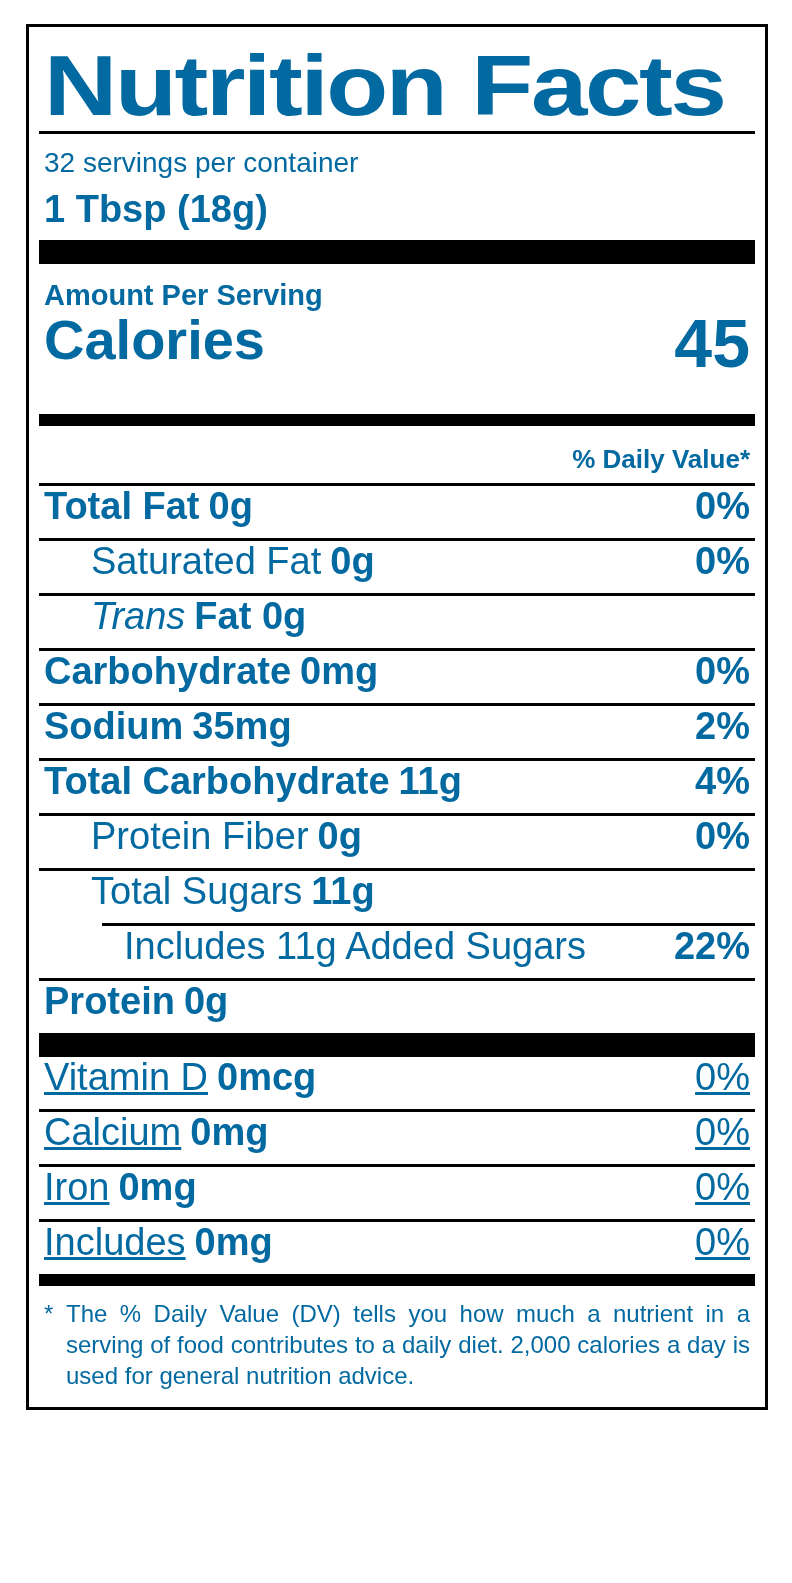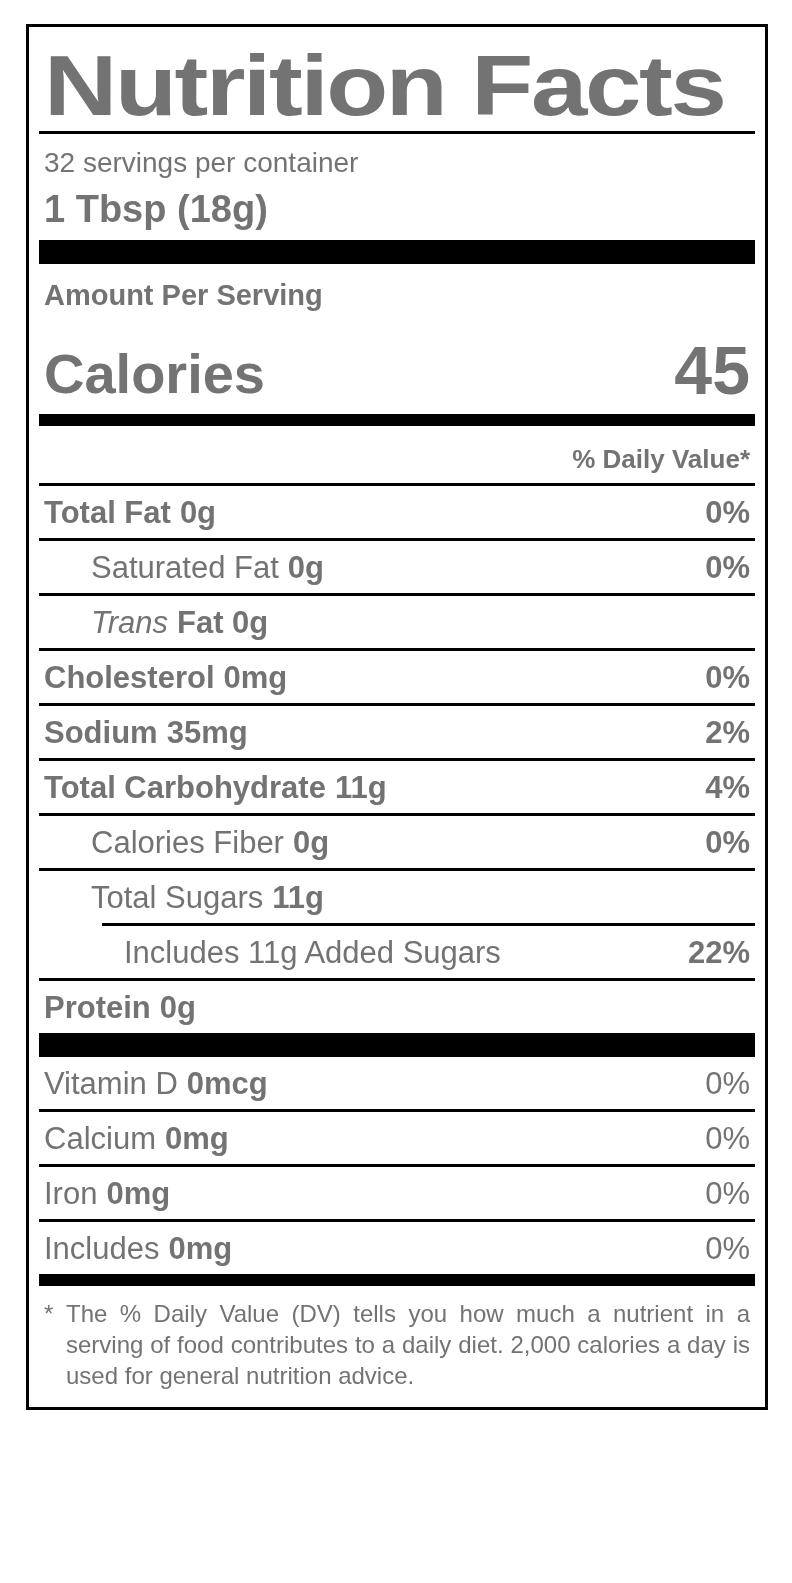--- a/index.html
+++ b/index.html
@@ -2,21 +2,21 @@
 <html><head>
 <meta charset="utf-8">
 <style>
   html, body { margin: 0; padding: 0; background: #ffffff; }
   .page {
     position: relative;
     width: 792px;
     height: 1583px;
     background: #ffffff;
     font-family: "Liberation Sans", "DejaVu Sans", sans-serif;
-    color: #737373;
+    color: #0369a1;
     overflow: hidden;
   }
   .nf-label {
     position: absolute;
     left: 26px;
     top: 24px;
     width: 742px;
     box-sizing: border-box;
     border: 3px solid #000000;
     background: #ffffff;
@@ -51,52 +51,51 @@
     font-size: 38px;
     font-weight: bold;
     line-height: 46px;
     margin-bottom: 8px;
   }
 
   .aps { font-size: 29px; font-weight: bold; line-height: 34px; margin-top: 14px; }
   .calories-row {
     display: flex;
     justify-content: space-between;
-    align-items: flex-end;
     height: 90px;
     padding-bottom: 8px;
     box-sizing: content-box;
   }
   .calories-word { font-size: 56px; font-weight: bold; line-height: 1; }
   .calories-num  { font-size: 68px; font-weight: bold; line-height: 0.92; }
 
   .dv-header {
     text-align: right;
     font-size: 26px;
     font-weight: bold;
     padding-top: 18px;
     padding-bottom: 8px;
   }
 
   
   .row {
     display: flex;
-    align-items: flex-end;
+    align-items: flex-start;
     box-sizing: border-box;
     height: 52px;
     padding: 0 15px 8px;
-    font-size: 31px;
+    font-size: 38px;
     line-height: 1.1;
   }
   .row .name { font-weight: bold; }
   .row.reg .name { font-weight: normal; }
   .row .name.italic { font-style: italic; font-weight: normal; }
   .row .amt { font-weight: bold; margin-left: 9px; }
   .row .dv { margin-left: auto; font-weight: bold; }
-  .row.micro .name, .row.micro .dv { font-weight: normal; }
+  .row.micro .name, .row.micro .dv { font-weight: normal; text-decoration: underline; }
   .ind1 { padding-left: 47px; }
   .ind2 { padding-left: 80px; }
 
   
   .footnote {
     display: flex;
     padding: 12px 15px 16px;
     font-size: 24px;
     line-height: 31px;
   }
@@ -149,42 +148,42 @@
     <div class="rule"></div>
 
     <div class="row reg">
       <span class="name italic ind1">Trans</span>
       <span class="amt">Fat 0g</span>
       <span class="dv"></span>
     </div>
     <div class="rule"></div>
 
     <div class="row">
-      <span class="name">Cholesterol</span>
+      <span class="name">Carbohydrate</span>
       <span class="amt">0mg</span>
       <span class="dv">0%</span>
     </div>
     <div class="rule"></div>
 
     <div class="row">
       <span class="name">Sodium</span>
       <span class="amt">35mg</span>
       <span class="dv">2%</span>
     </div>
     <div class="rule"></div>
 
     <div class="row">
       <span class="name">Total Carbohydrate</span>
       <span class="amt">11g</span>
       <span class="dv">4%</span>
     </div>
     <div class="rule"></div>
 
     <div class="row reg">
-      <span class="name ind1">Calories Fiber</span>
+      <span class="name ind1">Protein Fiber</span>
       <span class="amt">0g</span>
       <span class="dv">0%</span>
     </div>
     <div class="rule"></div>
 
     <div class="row reg">
       <span class="name ind1">Total Sugars</span>
       <span class="amt">11g</span>
       <span class="dv"></span>
     </div>

